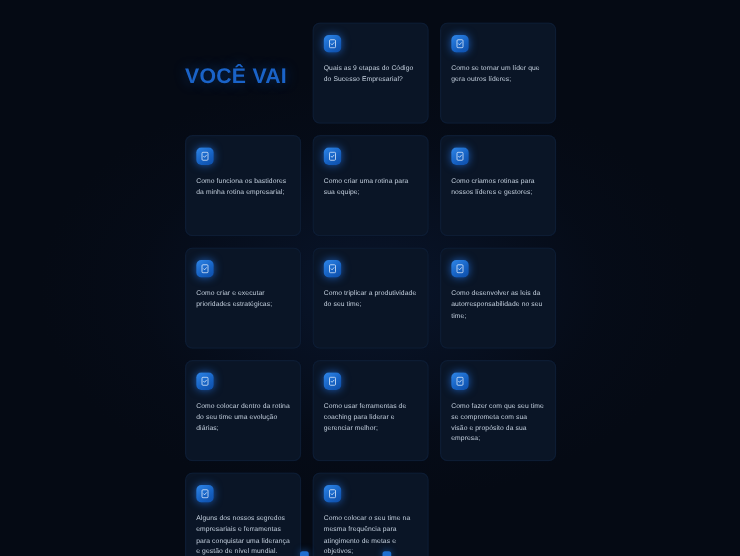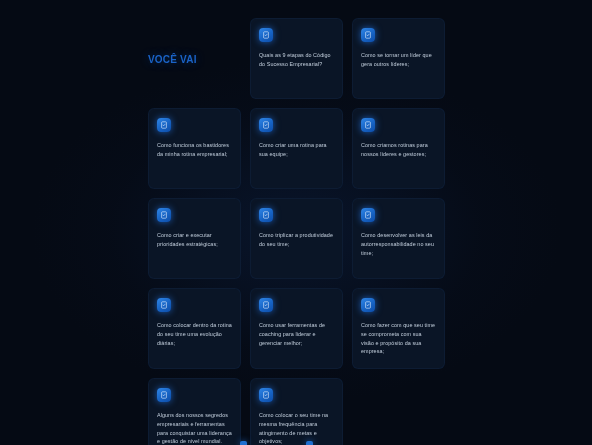--- a/index.html
+++ b/index.html
@@ -45,21 +45,21 @@
   }
 
   
   .heading-cell {
     display: flex;
     align-items: center;
     padding-top: 4px;
   }
   .heading {
     color: #1a63c8;
-    font-size: 10px;
+    font-size: 17px;
     line-height: 1.25;
     font-weight: 700;
     letter-spacing: 0.2px;
     text-transform: uppercase;
     text-shadow: 0 0 10px rgba(26,99,200,0.45);
   }
 
   
   .card {
     background: #0a1526;

